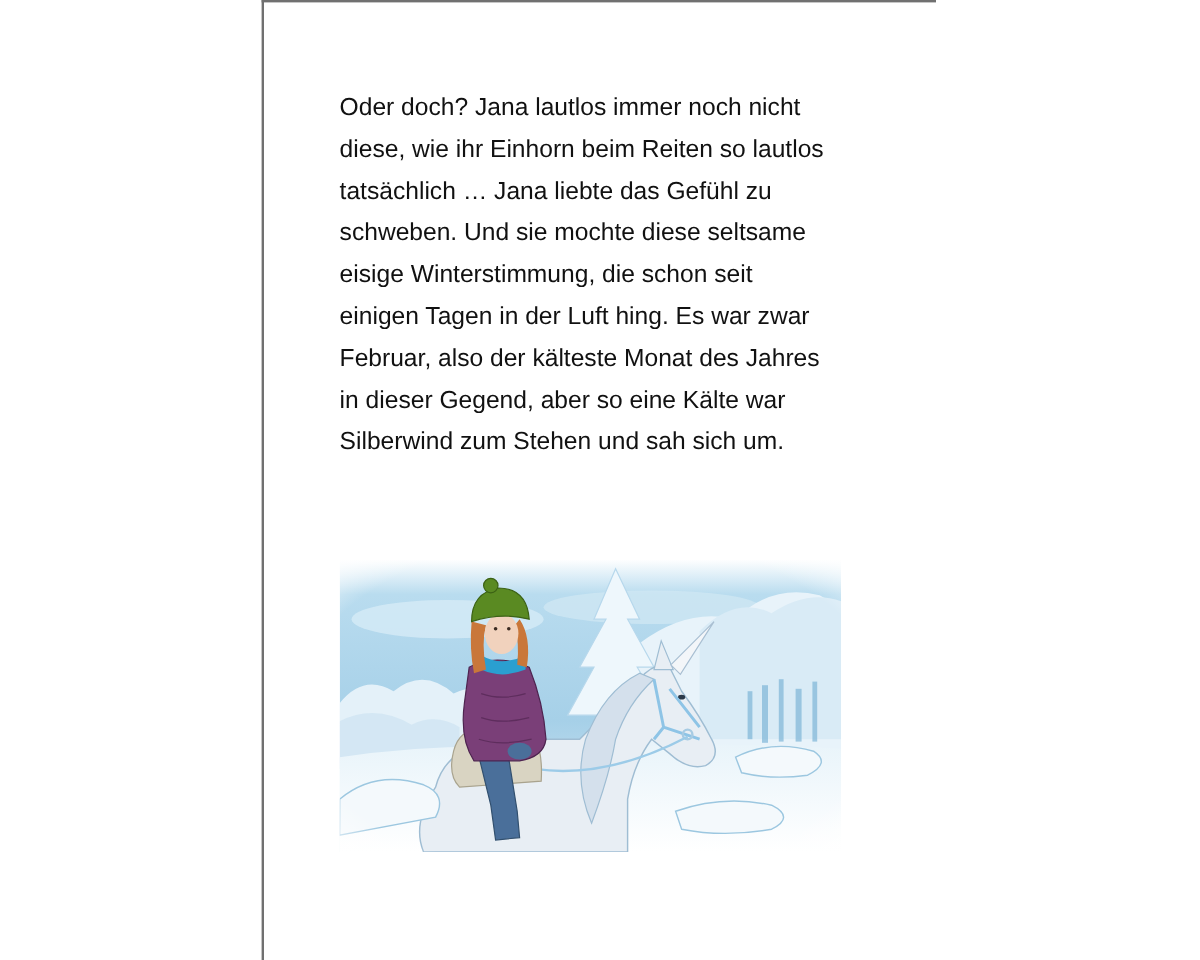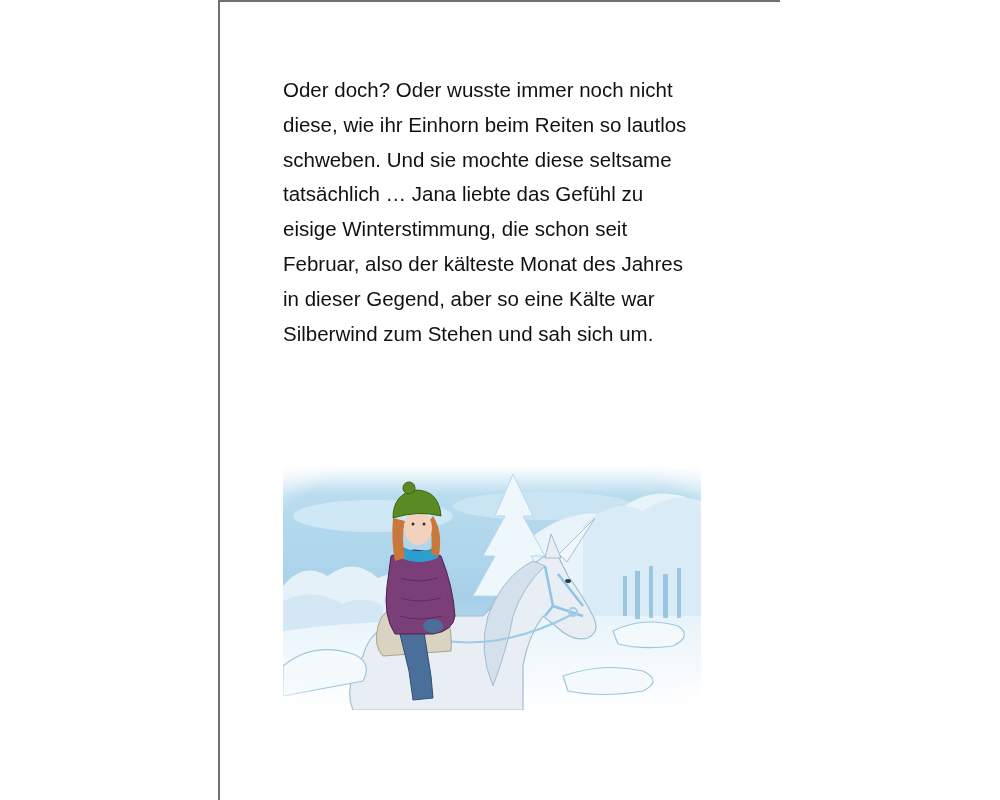--- a/index.html
+++ b/index.html
@@ -22,25 +22,26 @@
       overflow: hidden;
     }
     .illustration svg { display: block; }
   </style>
 </head>
 <body>
 
 <div class="page"></div>
 
 <div class="text-block">
-  <span class="line">Oder doch? Oder wusste immer noch nicht</span>
+  <span class="line">Oder doch? Jana lautlos immer noch nicht</span>
   <span class="line">diese, wie ihr Einhorn beim Reiten so lautlos</span>
+  <span class="line">tatsächlich … Jana liebte das Gefühl zu</span>
   <span class="line">schweben. Und sie mochte diese seltsame</span>
-  <span class="line">tatsächlich … Jana liebte das Gefühl zu</span>
   <span class="line">eisige Winterstimmung, die schon seit</span>
+  <span class="line">einigen Tagen in der Luft hing. Es war zwar</span>
   <span class="line">Februar, also der kälteste Monat des Jahres</span>
   <span class="line">in dieser Gegend, aber so eine Kälte war</span>
   <span class="line">Silberwind zum Stehen und sah sich um.</span>
 </div>
 
 <div class="illustration">
   <svg width="418" height="244" viewBox="0 0 418 244" xmlns="http://www.w3.org/2000/svg">
     <defs>
       <linearGradient id="sky" x1="0" y1="0" x2="0" y2="1">
         <stop offset="0" stop-color="#ffffff"></stop>

